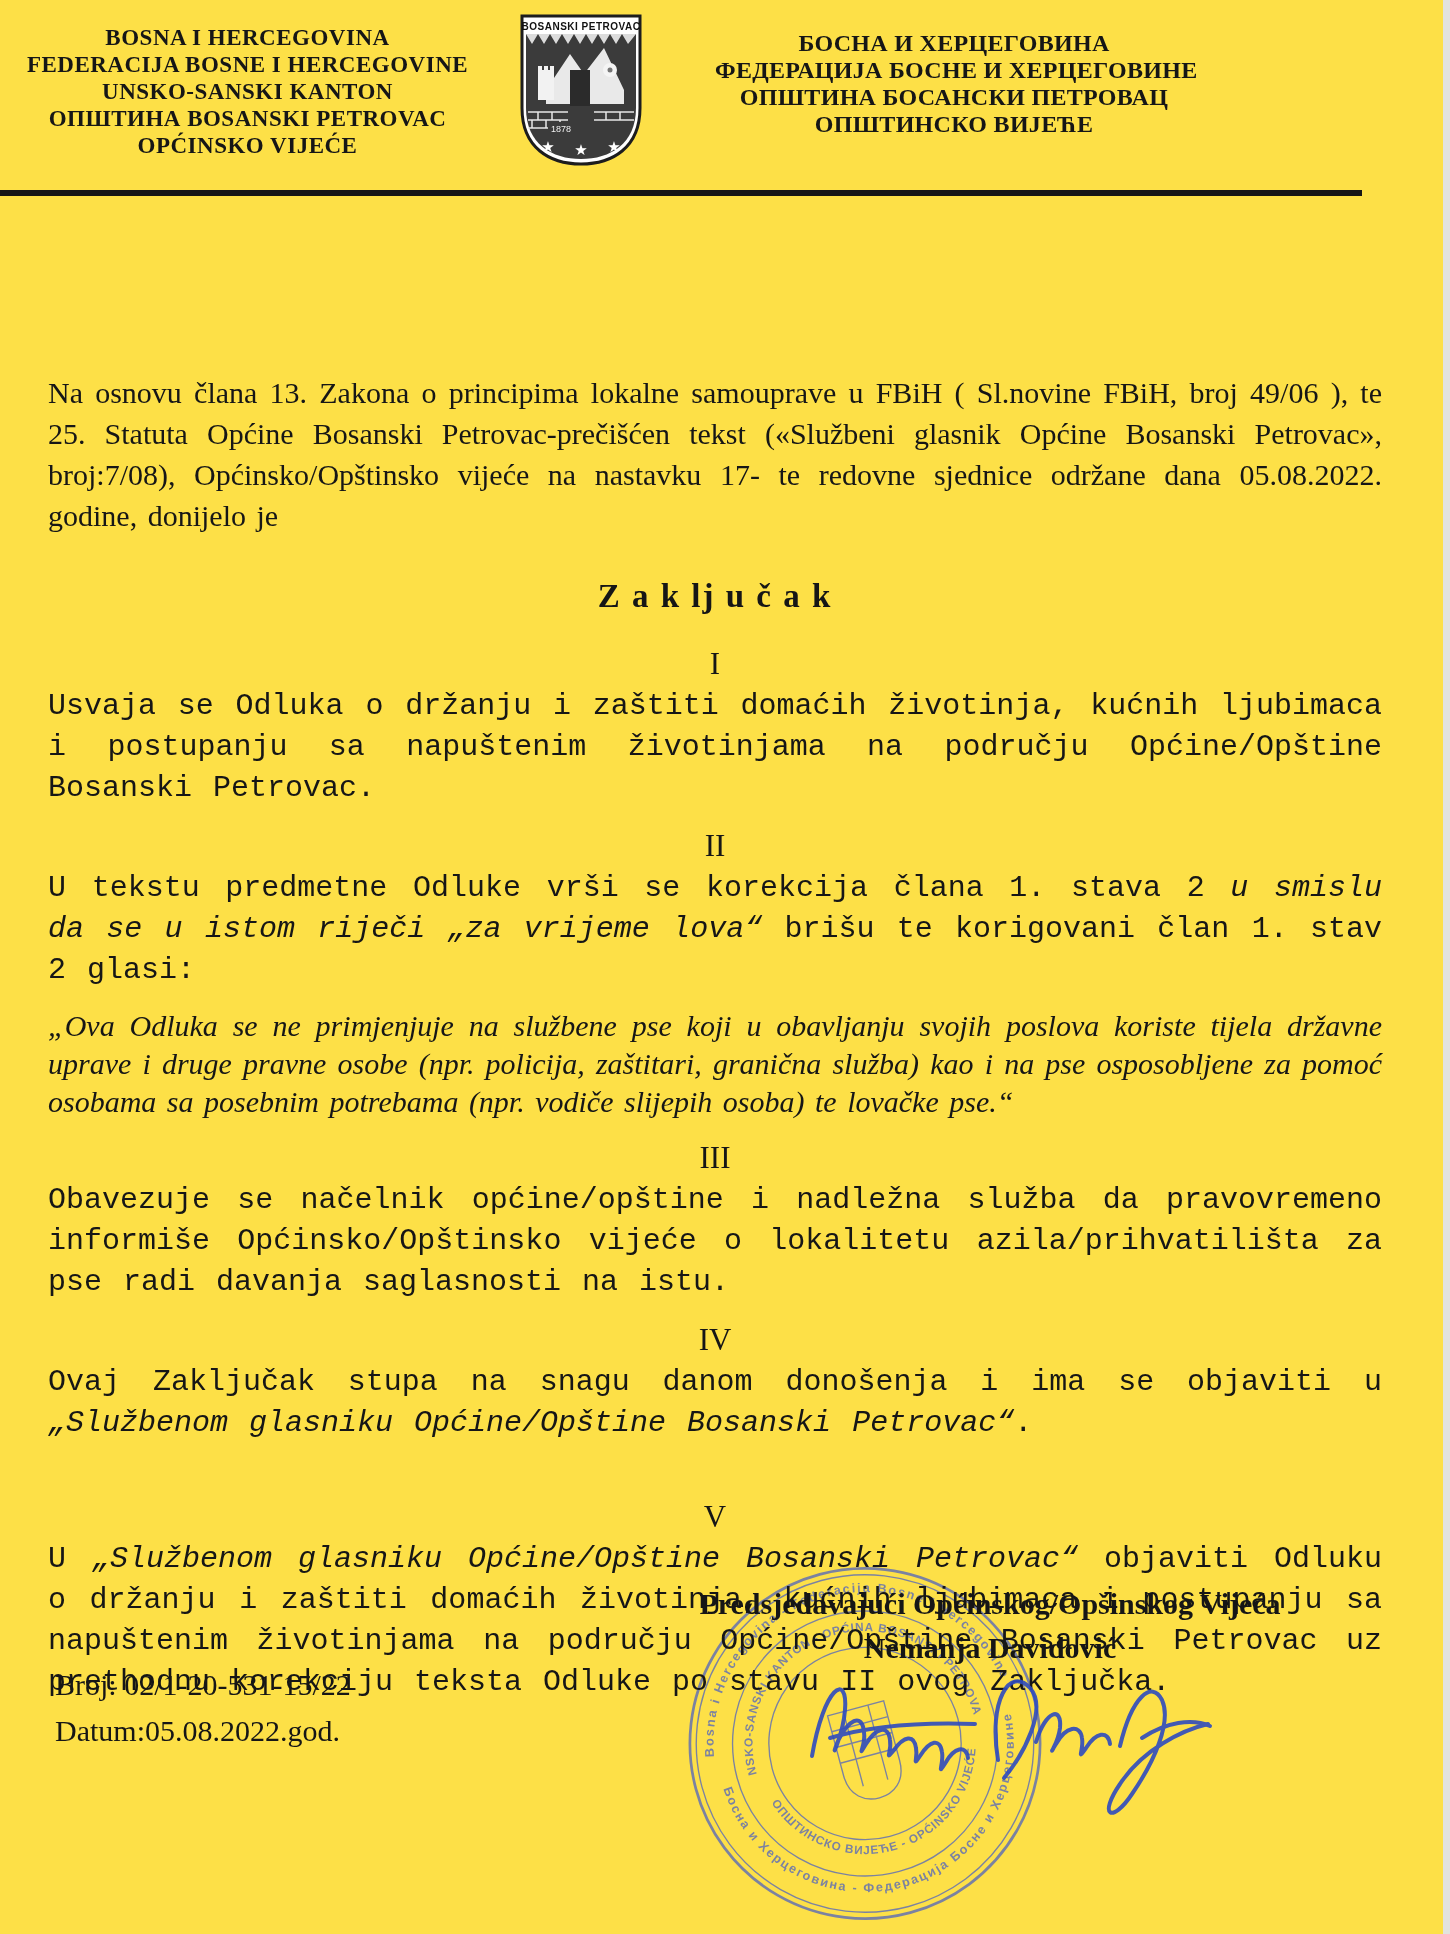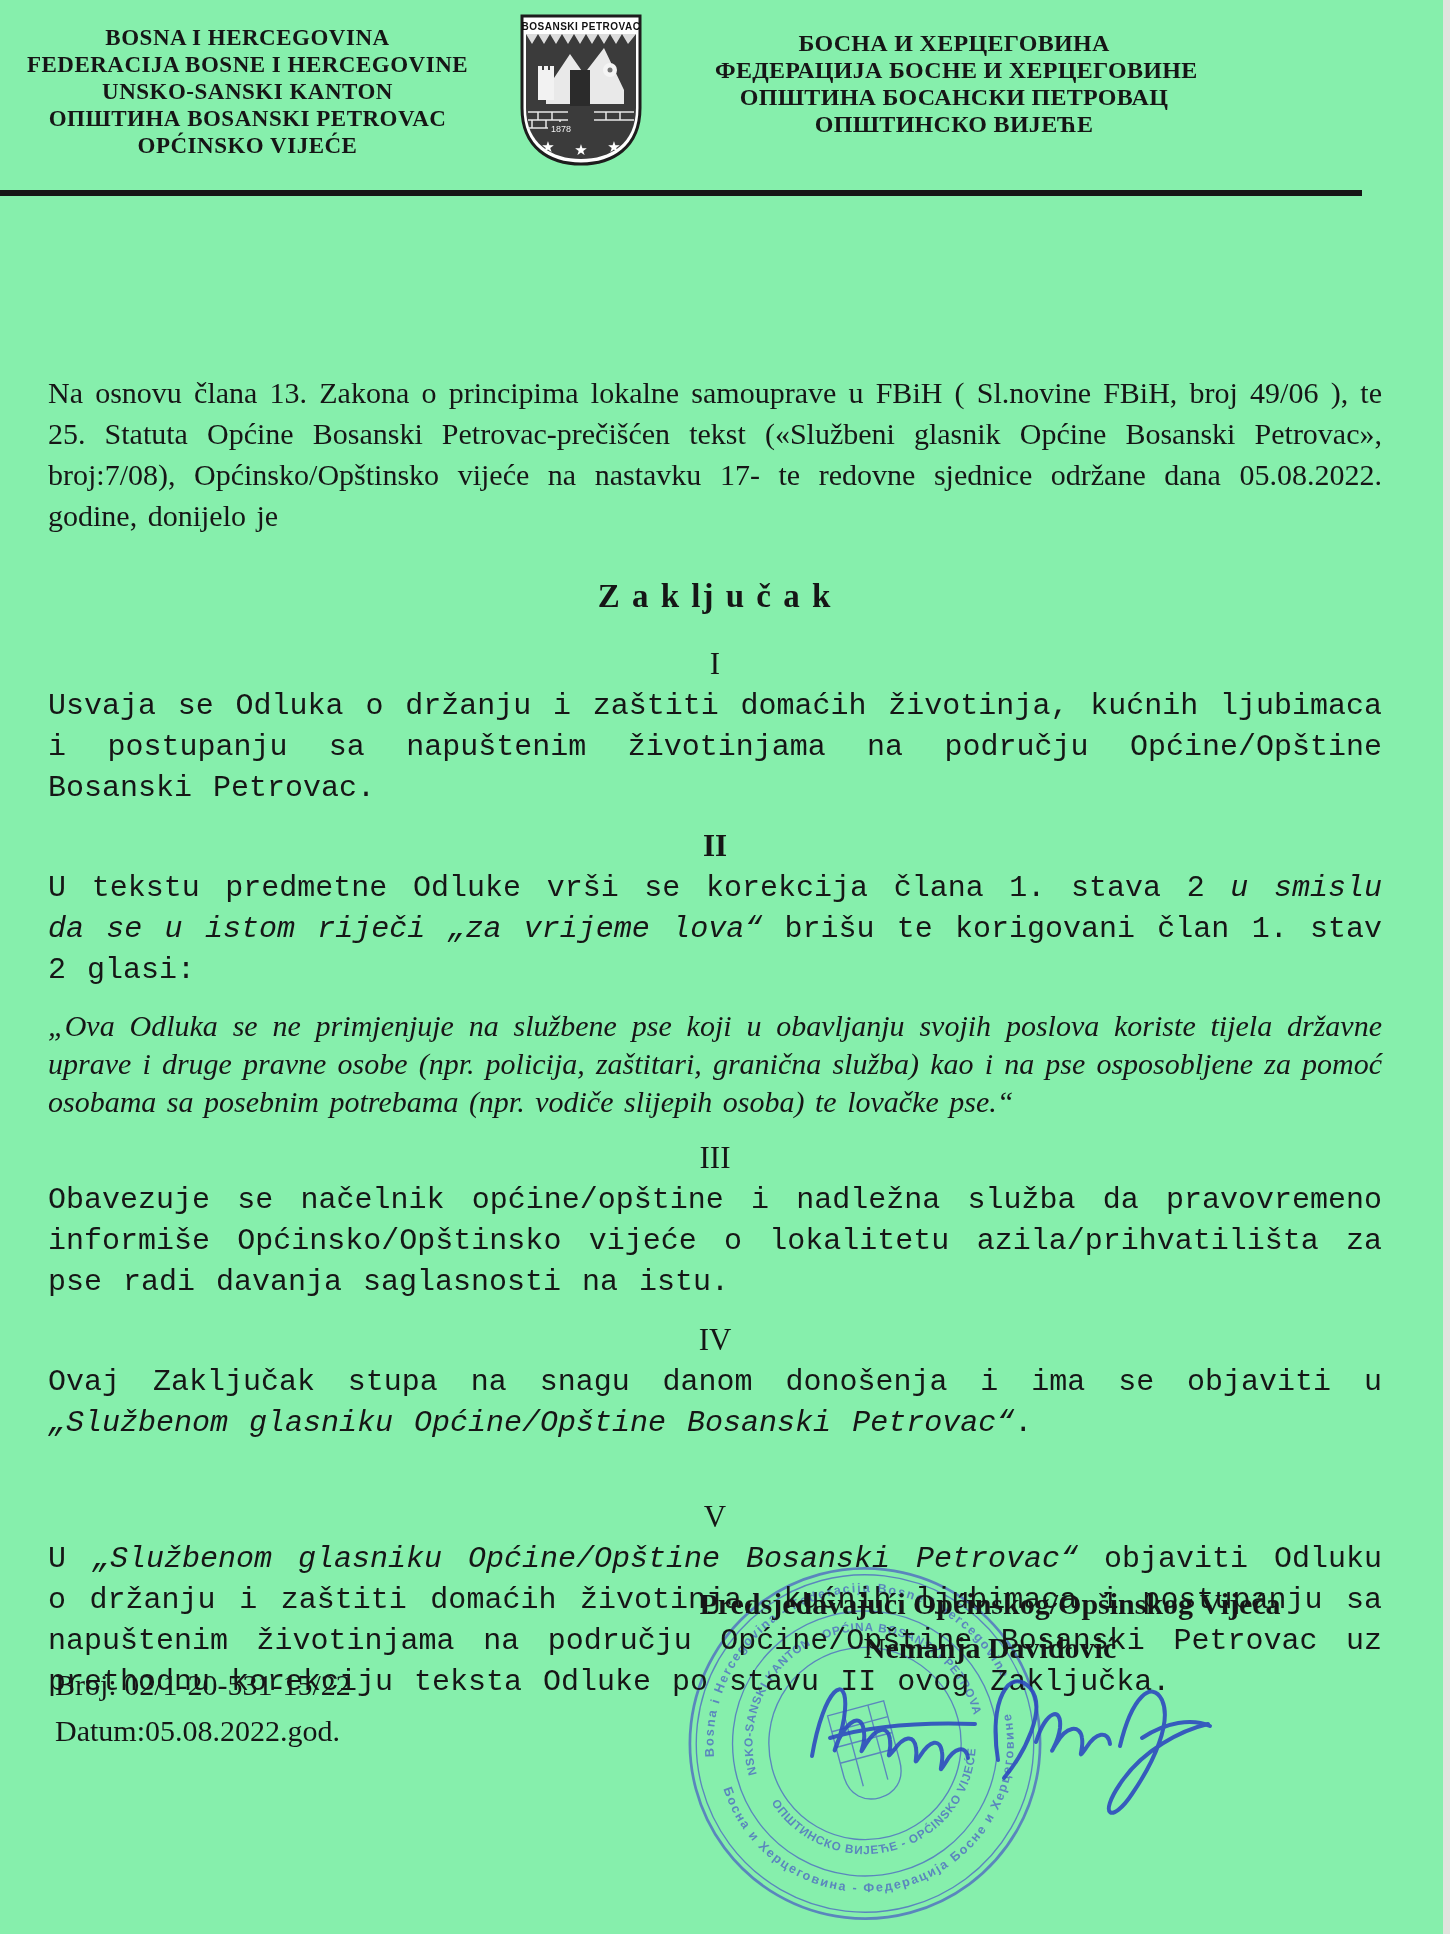--- a/index.html
+++ b/index.html
@@ -1,34 +1,34 @@
 <!DOCTYPE html>
 <html><head>
 <meta charset="utf-8">
 <style>
   html,body{margin:0;padding:0;width:1450px;height:1934px;overflow:hidden;background:#ffffff;}
-  .page{position:relative;width:1450px;height:1934px;background:#86efac;overflow:hidden;
+  .page{position:relative;width:1450px;height:1934px;background:#fde047;overflow:hidden;
         font-family:"Liberation Serif",serif;color:#161616;}
   .scan-edge{position:absolute;right:0;top:0;width:7px;height:100%;background:#e2e3de;}
 
   
   .hdr-left{position:absolute;left:25px;top:24px;width:445px;text-align:center;
             font-weight:bold;font-size:23px;line-height:27px;letter-spacing:.5px;}
   .hdr-right{position:absolute;left:715px;top:30px;width:478px;text-align:center;
              font-weight:bold;font-size:24px;line-height:27px;letter-spacing:.3px;}
   .hdr-line{display:block;white-space:nowrap;}
   .coat{position:absolute;left:518px;top:12px;}
   .rule{position:absolute;left:0;top:190px;width:1362px;height:6px;background:#161616;}
 
   
   .bodytext{position:absolute;left:32px;top:356px;width:1366px;font-size:30px;line-height:41px;}
   .just{text-align:justify;margin:16px;word-spacing:3px;}
   .title{margin:40px 0 0 0;text-align:center;font-weight:bold;font-size:33px;letter-spacing:2px;}
   .numeral{margin:0;text-align:center;font-size:31px;}
-  .mt26{margin-top:26px;}.mt16{margin-top:16px;font-weight:bold;}.mt52{margin-top:52px;}
+  .mt26{margin-top:26px;}.mt16{margin-top:16px;}.mt52{margin-top:52px;}
   .p-after-num{margin-top:2px;font-family:Liberation Mono, monospace;}
   .quote{font-style:italic;line-height:38px;margin-top:4px;}
   i{font-style:italic;}
 
   
   .sig{position:absolute;left:610px;top:1582px;width:760px;text-align:center;
        font-weight:bold;font-size:30px;line-height:44px;}
   .footer{position:absolute;left:55px;top:1662px;font-size:30px;line-height:46px;}
   .stamp{position:absolute;left:585px;top:1553px;}
   .autograph{position:absolute;left:790px;top:1638px;}

